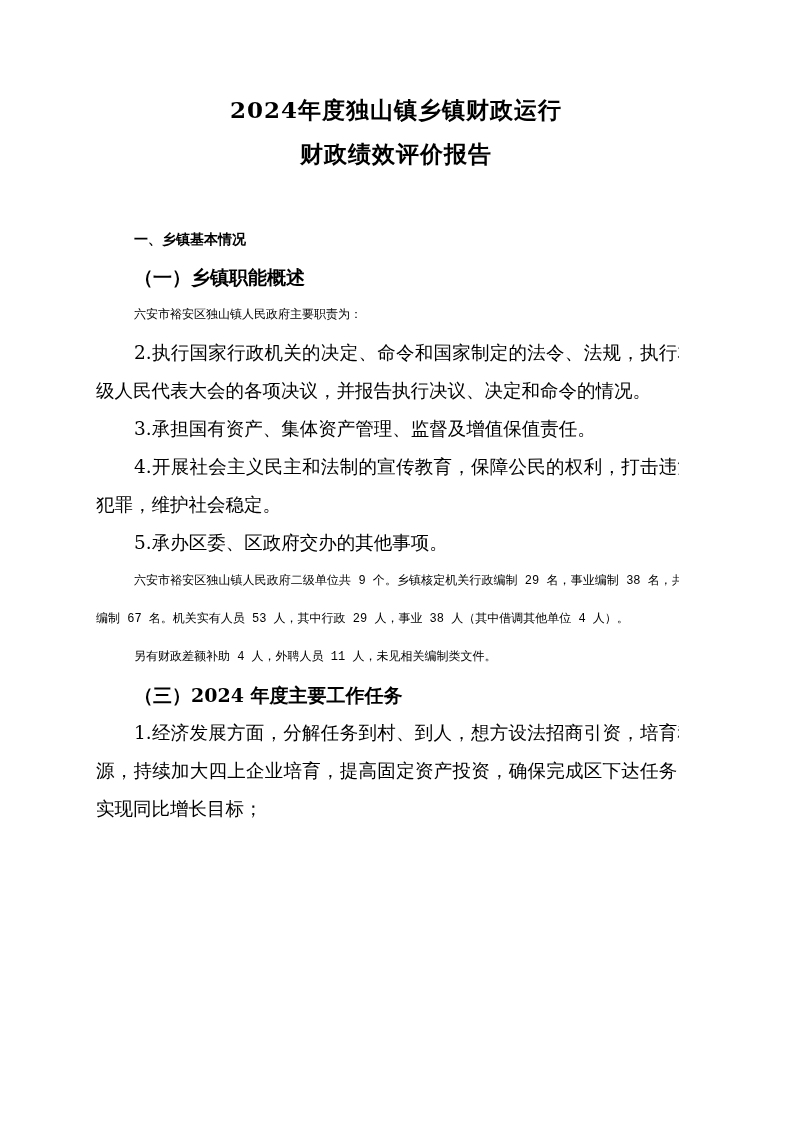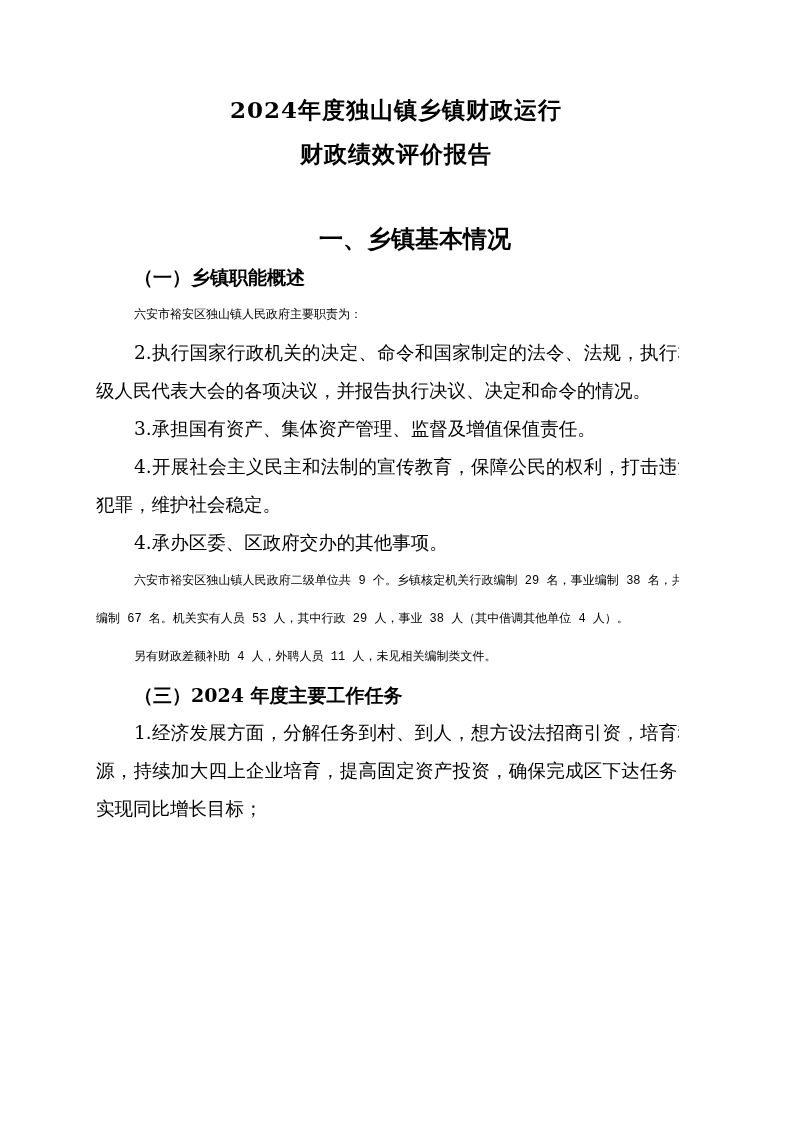--- a/index.html
+++ b/index.html
@@ -31,26 +31,25 @@
     font-size: 23px;
     font-weight: bold;
     line-height: 44px;
     letter-spacing: 1px;
     font-family: "DejaVu Serif", serif;
   }
   .title-gap {
     height: 44px;
   }
   .heading-1 {
-    font-size: 24px;
+    font-size: 14px;
     font-weight: bold;
     line-height: 38px;
     text-indent: 38px;
     font-family: "DejaVu Serif", serif;
-    text-align: center;
   }
   .heading-2 {
     font-size: 19px;
     font-weight: bold;
     line-height: 38px;
     text-indent: 38px;
     font-family: "DejaVu Serif", serif;
   }
   .para {
     font-size: 12px;
@@ -80,21 +79,21 @@
 
     <div class="title-gap"></div>
 
     <div class="heading-1">一、乡镇基本情况</div>
     <div class="heading-2">（一）乡镇职能概述</div>
 
     <div class="para">六安市裕安区独山镇人民政府主要职责为：</div>
     <div class="para-num">2.执行国家行政机关的决定、命令和国家制定的法令、法规，执行本级人民代表大会的各项决议，并报告执行决议、决定和命令的情况。</div>
     <div class="para-num">3.承担国有资产、集体资产管理、监督及增值保值责任。</div>
     <div class="para-num">4.开展社会主义民主和法制的宣传教育，保障公民的权利，打击违法犯罪，维护社会稳定。</div>
-    <div class="para-num">4.承办区委、区政府交办的其他事项。</div>
+    <div class="para-num">5.承办区委、区政府交办的其他事项。</div>
 
     <div class="para">六安市裕安区独山镇人民政府二级单位共 9 个。乡镇核定机关行政编制 29 名，事业编制 38 名，共计编制 67 名。机关实有人员 53 人，其中行政 29 人，事业 38 人（其中借调其他单位 4 人）。</div>
     <div class="para">另有财政差额补助 4 人，外聘人员 11 人，未见相关编制类文件。</div>
 
     <div class="heading-2">（三）2024 年度主要工作任务</div>
     <div class="para-num">1.经济发展方面，分解任务到村、到人，想方设法招商引资，培育税源，持续加大四上企业培育，提高固定资产投资，确保完成区下达任务，实现同比增长目标；</div>
 
   </div>
 </div>
 

